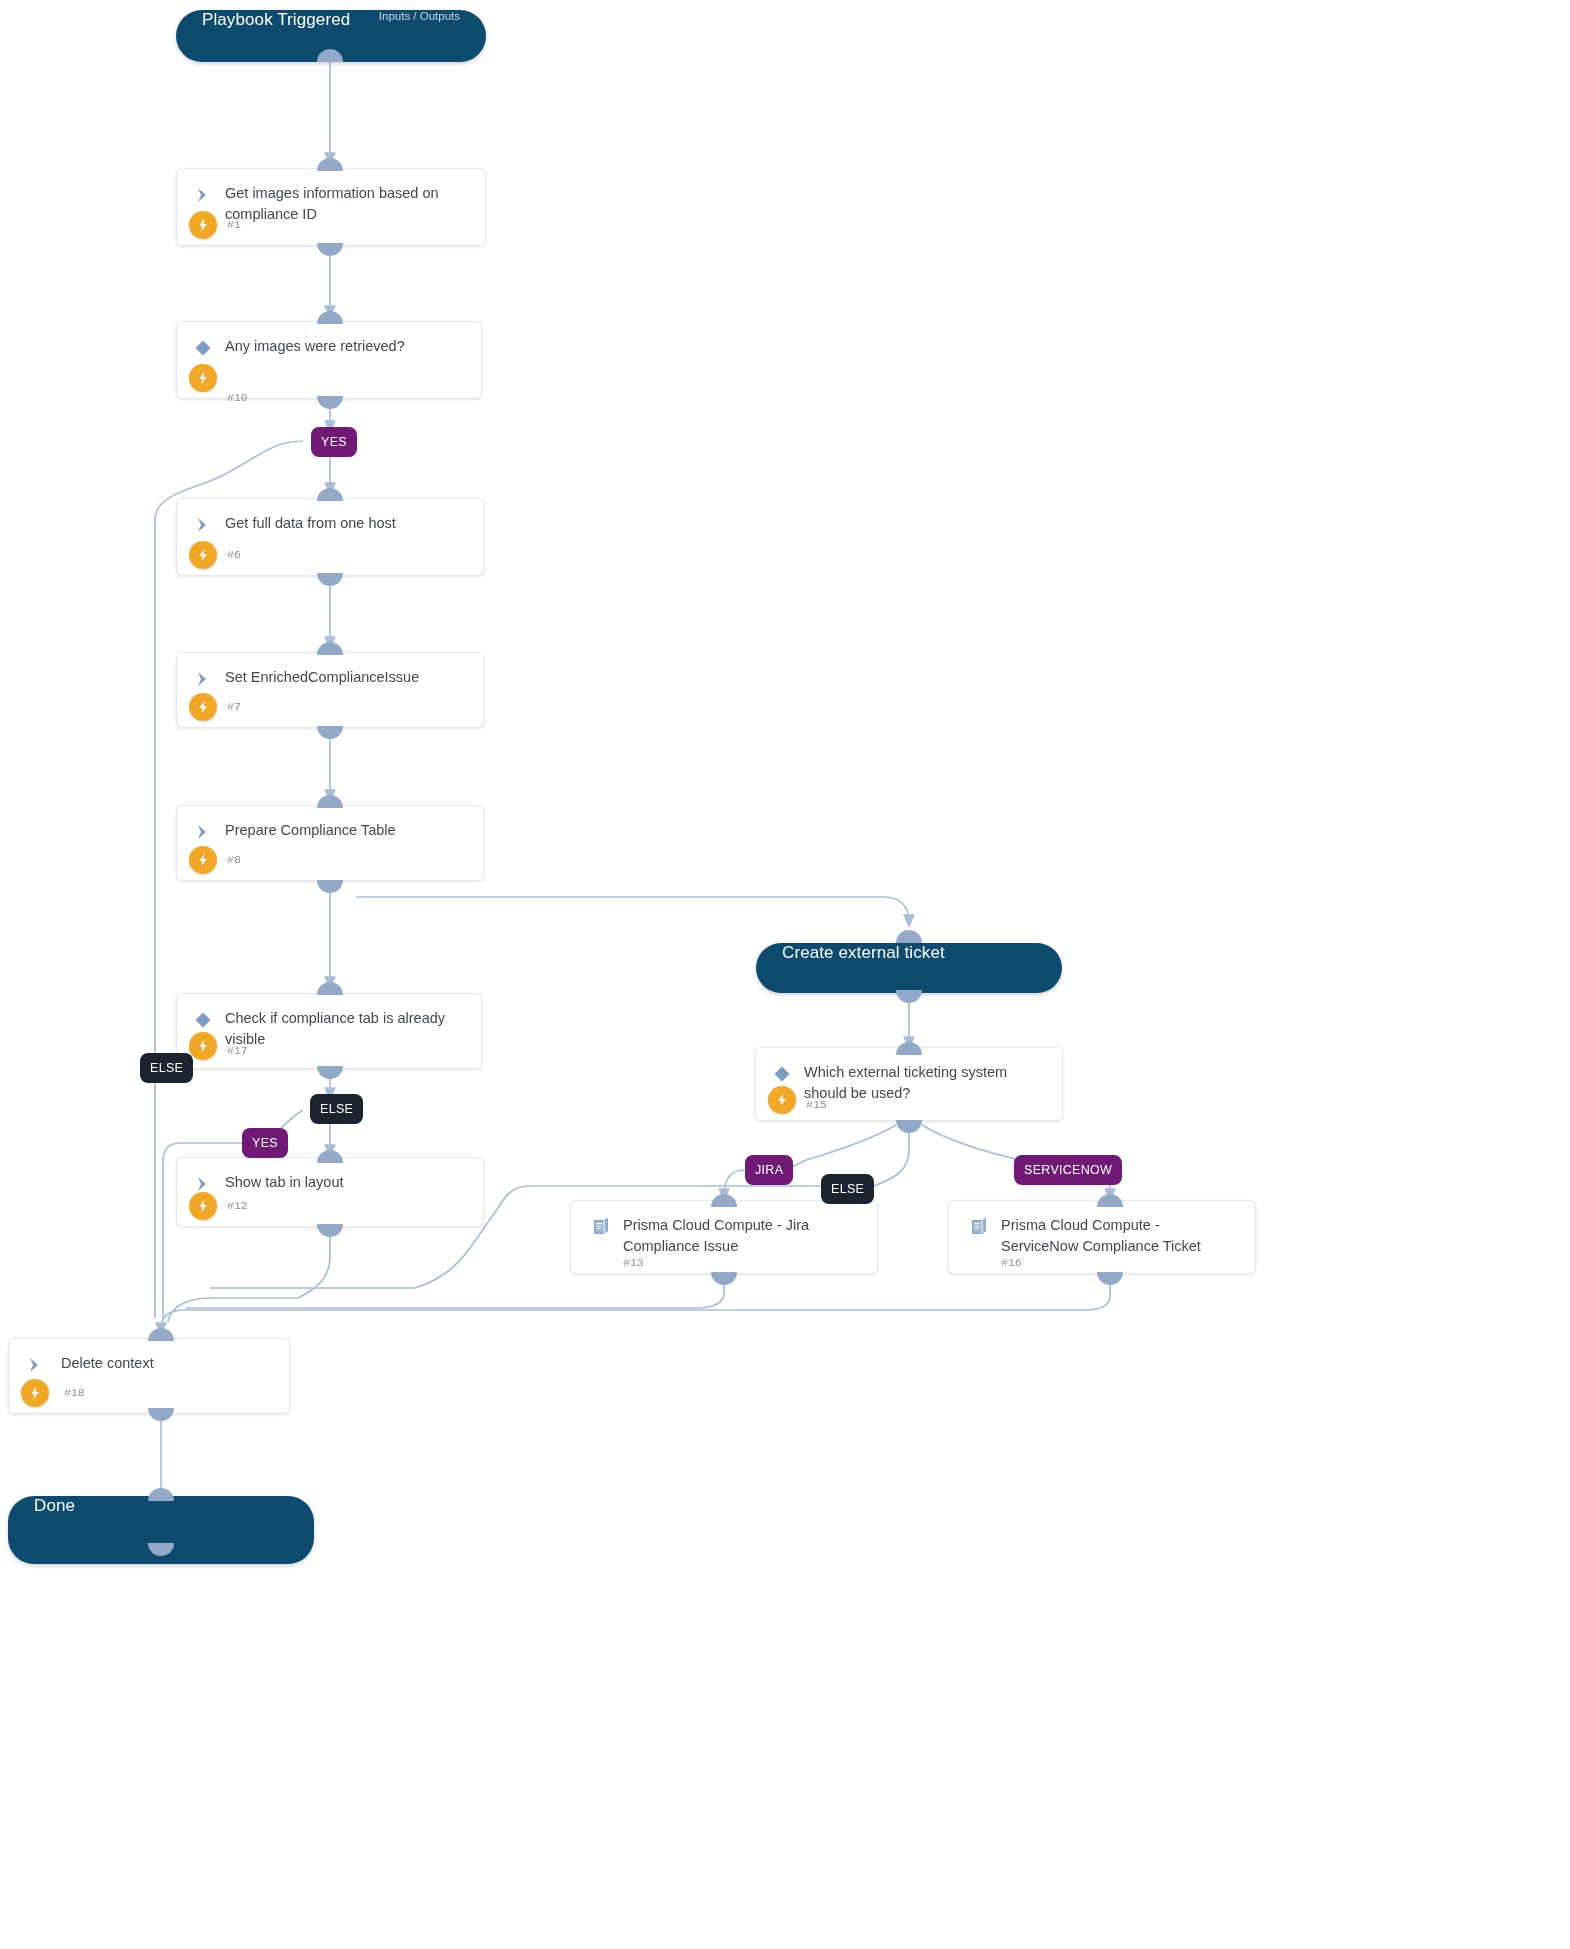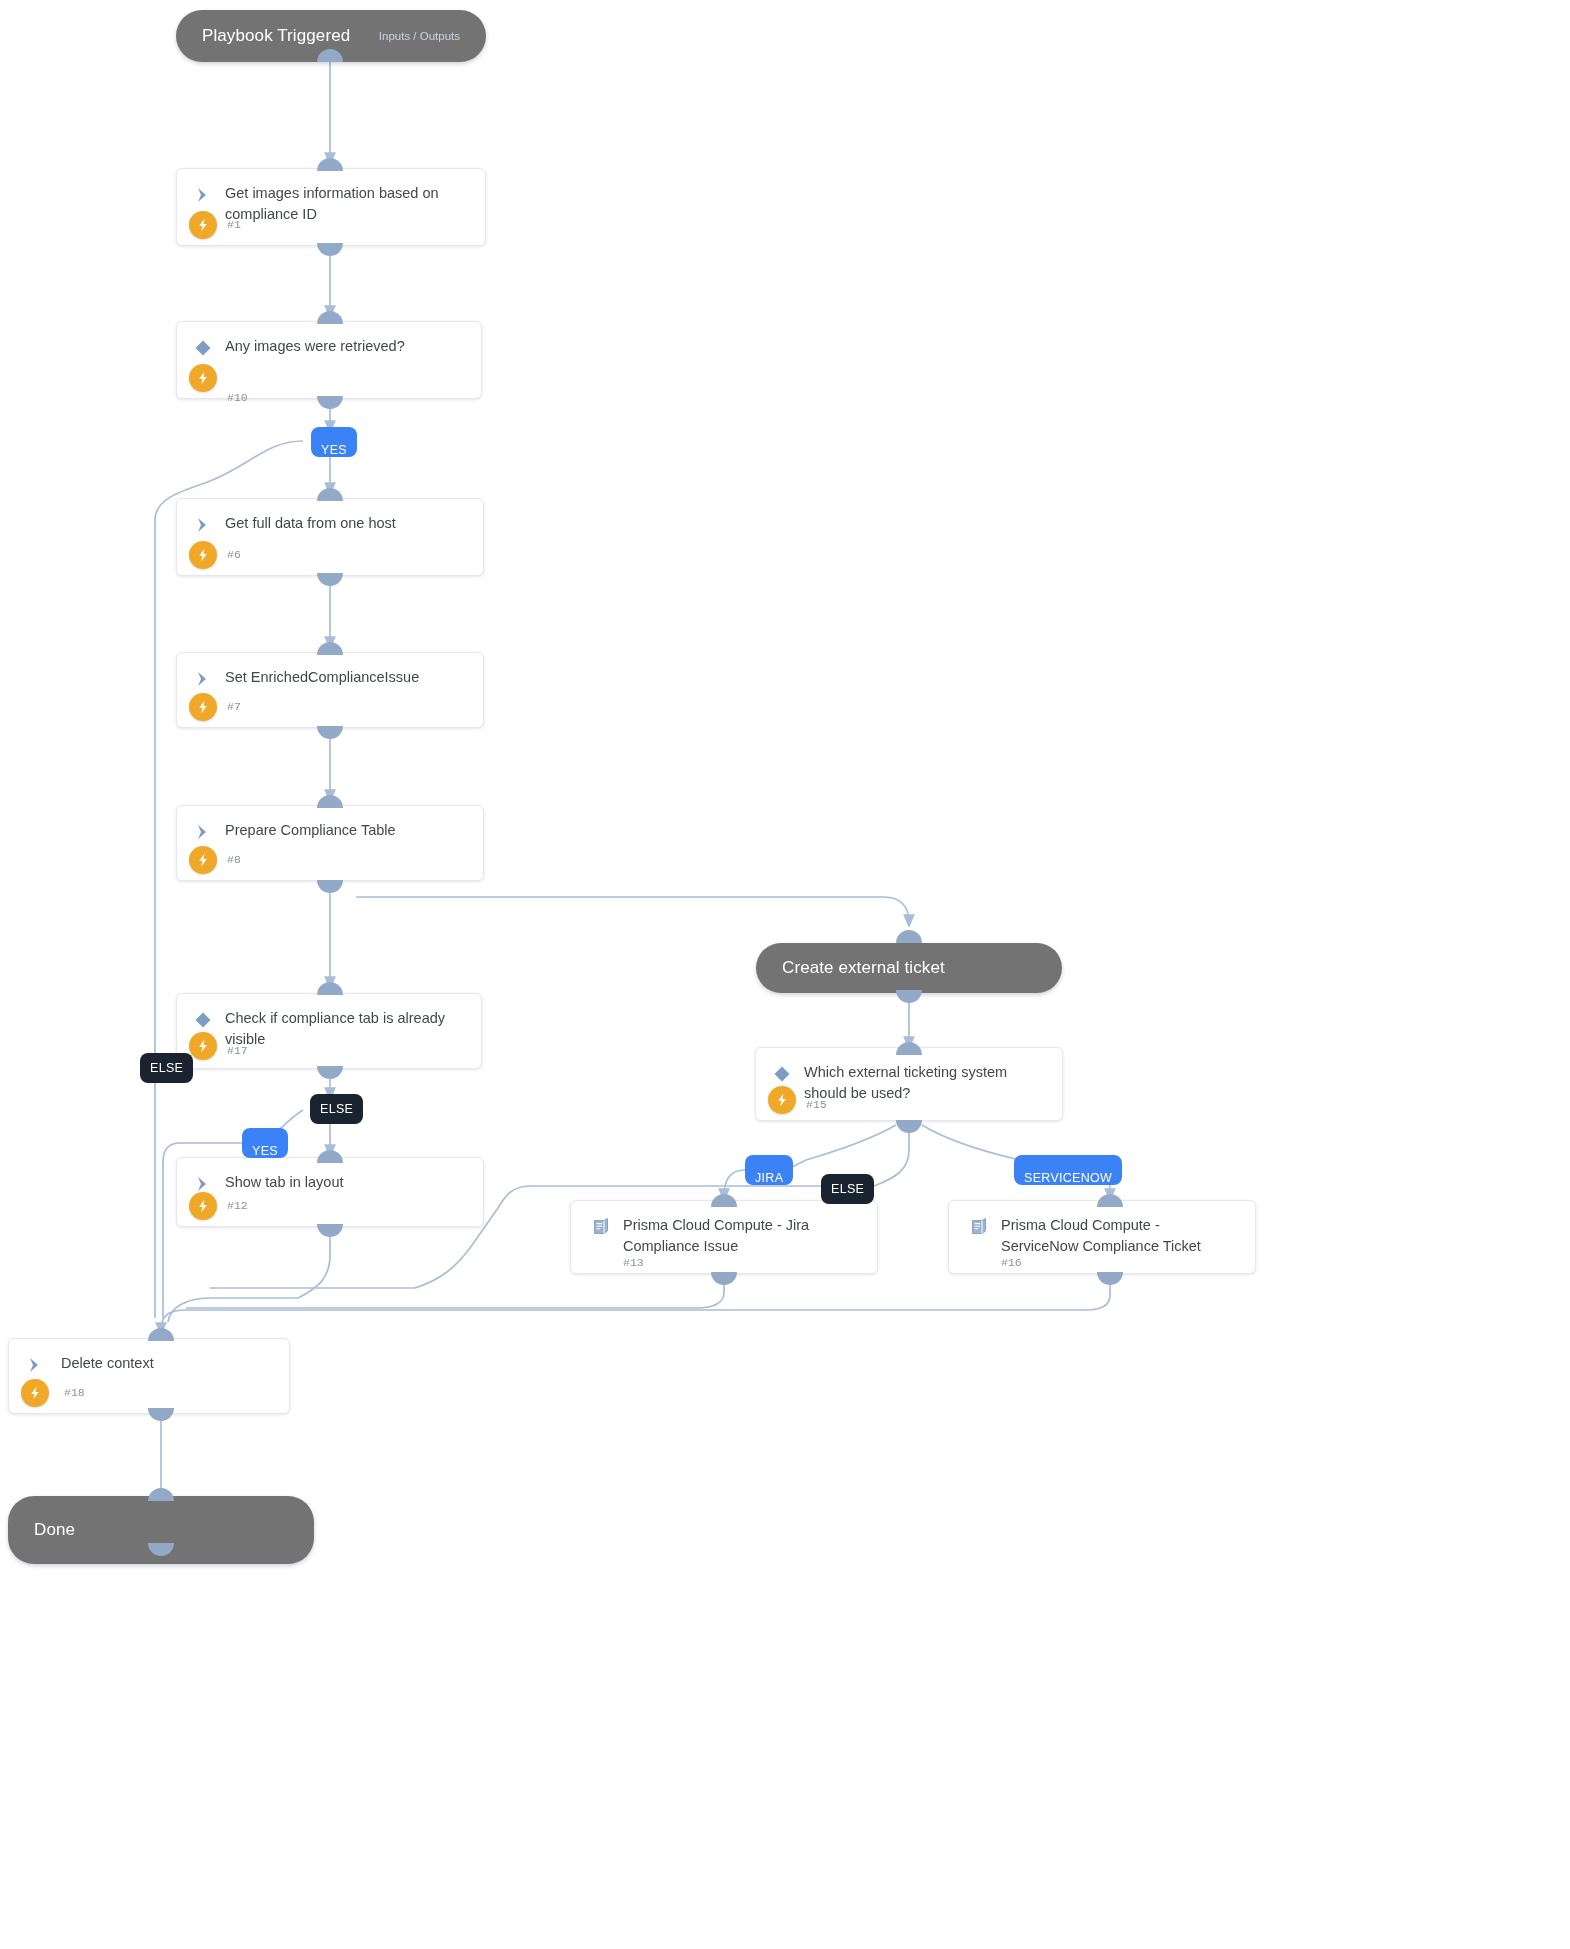--- a/index.html
+++ b/index.html
@@ -25,25 +25,25 @@
     left: 0;
     top: 0;
     width: 1570px;
     height: 1949px;
     pointer-events: none;
   }
 
   
   .pill {
     position: absolute;
-    background: #737373;
+    background: #0c4a6e;
     border-radius: 26px;
     box-shadow: 0 2px 4px rgba(40,55,80,0.22);
     display: flex;
-    align-items: center;
+    align-items: flex-start;
     box-sizing: border-box;
     padding: 0 26px;
     z-index: 5;
   }
   .pill-title {
     color: #ffffff;
     font-size: 17px;
     letter-spacing: 0.1px;
     white-space: nowrap;
   }
@@ -113,21 +113,21 @@
     align-items: center;
     justify-content: center;
     padding: 0 10px;
     box-sizing: border-box;
     font-size: 12.5px;
     letter-spacing: 0.3px;
     color: #ffffff;
     z-index: 8;
     white-space: nowrap;
   }
-  .branch-yes { background: #3b82f6; align-items: flex-end; }
+  .branch-yes { background: #701a75; }
   .branch-else { background: #1b2230; }
 
   
   .port {
     position: absolute;
     width: 26px;
     height: 13px;
     z-index: 6;
   }
   .port-in {

